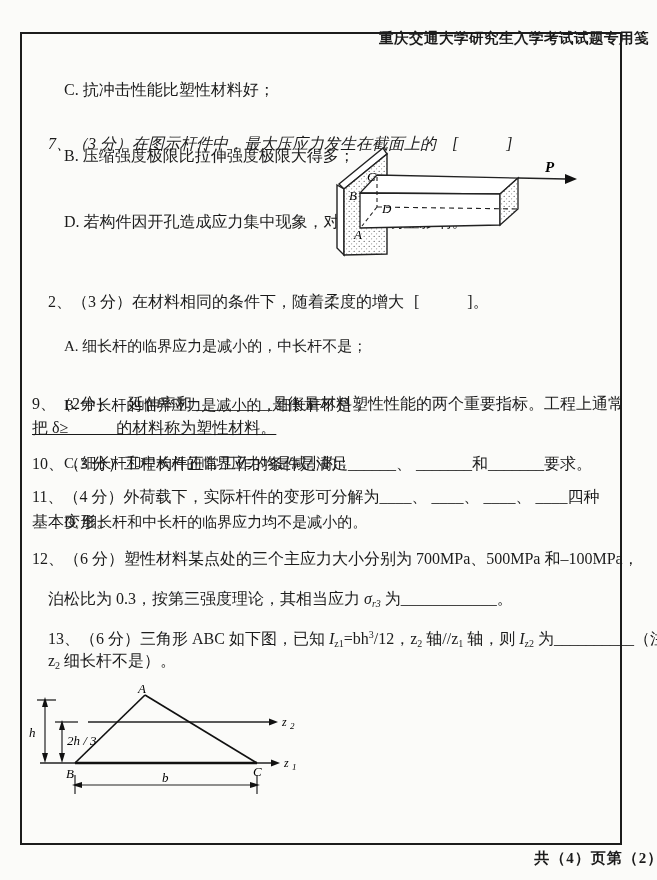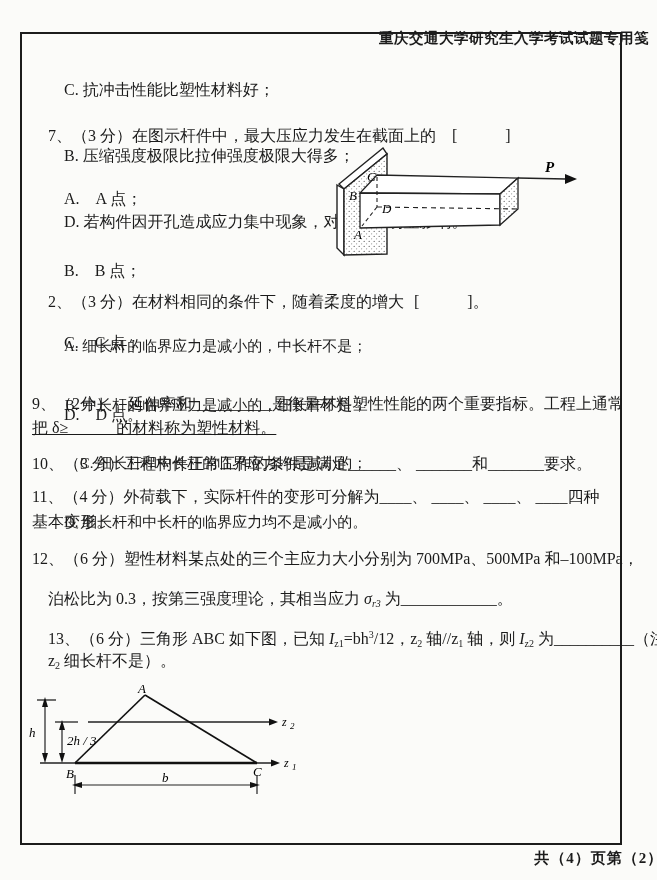--- a/index.html
+++ b/index.html
@@ -13,21 +13,21 @@
     position:absolute; left:20px; top:32px; width:602px; height:813px;
     border:2px solid #1c1c1c; box-sizing:border-box;
   }
   .hdr {
     position:absolute; top:12px; right:8px; font-size:14.5px; font-weight:bold;
     letter-spacing:0.5px; white-space:pre;margin-top:17px;
   }
   .line { position:absolute; white-space:pre; font-size:16px; }
   .sm   { font-size:15px; }
   .opt7 { line-height:24px; }
-  .opt8 { line-height:19.5px;text-align:right; }
+  .opt8 { line-height:19.5px; }
   .gapL { display:inline-block; width:16px; }
   .sub { font-size:10px; vertical-align:-3px; }
   .sup { font-size:10px; vertical-align:6px; }
   .it  { font-style:italic; }
   .footer {
     position:absolute; top:849px; left:0; width:640px; text-align:right;
     font-size:15px; font-weight:bold; letter-spacing:1px; white-space:pre;padding-left:44px;
   }
   svg { position:absolute; overflow:visible; }
   svg text { font-family:"Liberation Serif","DejaVu Serif",serif; }
@@ -44,28 +44,22 @@
   <div class="hdr">重庆交通大学研究生入学考试试题专用笺</div>
 
   <div class="frame"></div>
 
   <div class="line" style="left:64px; top:35px; line-height:22px;">
     <div>C. 抗冲击性能比塑性材料好；</div>
     <div>B. 压缩强度极限比拉伸强度极限大得多；</div>
     <div>D. 若构件因开孔造成应力集中现象，对强度无明显影响。</div>
   </div>
 
-  <div class="line" style="left:32px; top:108px;">
+  <div class="line" style="left:32px; top:116px;font-style:italic;">
     <span>7、（3 分）在图示杆件中，最大压应力发生在截面上的</span><span class="gapL"></span><span>[　　　]</span>
-  </div>
-  <div class="line opt7" style="left:64px; top:139px;">
-    <div>A.　A 点；</div>
-    <div>B.　B 点；</div>
-    <div>C.　C 点；</div>
-    <div>D.　D 点。</div>
   </div>
 
   <svg style="left:323px; top:140px;" width="262" height="132" viewBox="0 0 262 132">
     <defs>
       <pattern id="stipple" width="5" height="5" patternUnits="userSpaceOnUse">
         <rect width="5" height="5" fill="#ffffff"></rect>
         <circle cx="1.2" cy="1.4" r="0.7" fill="#777"></circle>
         <circle cx="3.6" cy="3.8" r="0.6" fill="#999"></circle>
       </pattern>
     </defs>

